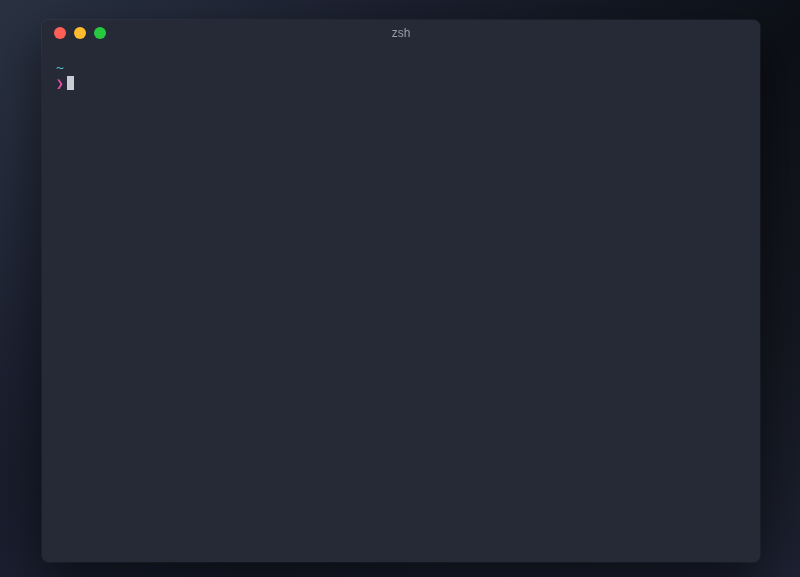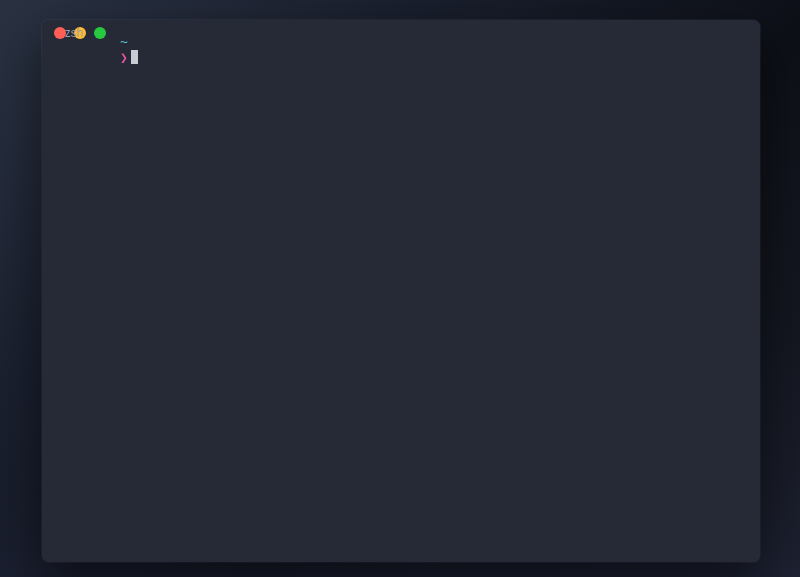--- a/index.html
+++ b/index.html
@@ -29,20 +29,21 @@
     .terminal-window {
       position: absolute;
       top: 20px;
       left: 42px;
       width: 718px;
       height: 542px;
       background: #262a37;
       border-radius: 7px;
       box-shadow: 0 20px 50px rgba(0,0,0,0.5), 0 0 0 1px rgba(255,255,255,0.05);
       display: flex;
+      flex-direction: column;
       overflow: hidden;
     }
     .titlebar {
       height: 26px;
       background: #262a37;
       display: flex;
       align-items: center;
       position: relative;
       flex-shrink: 0;
     }

